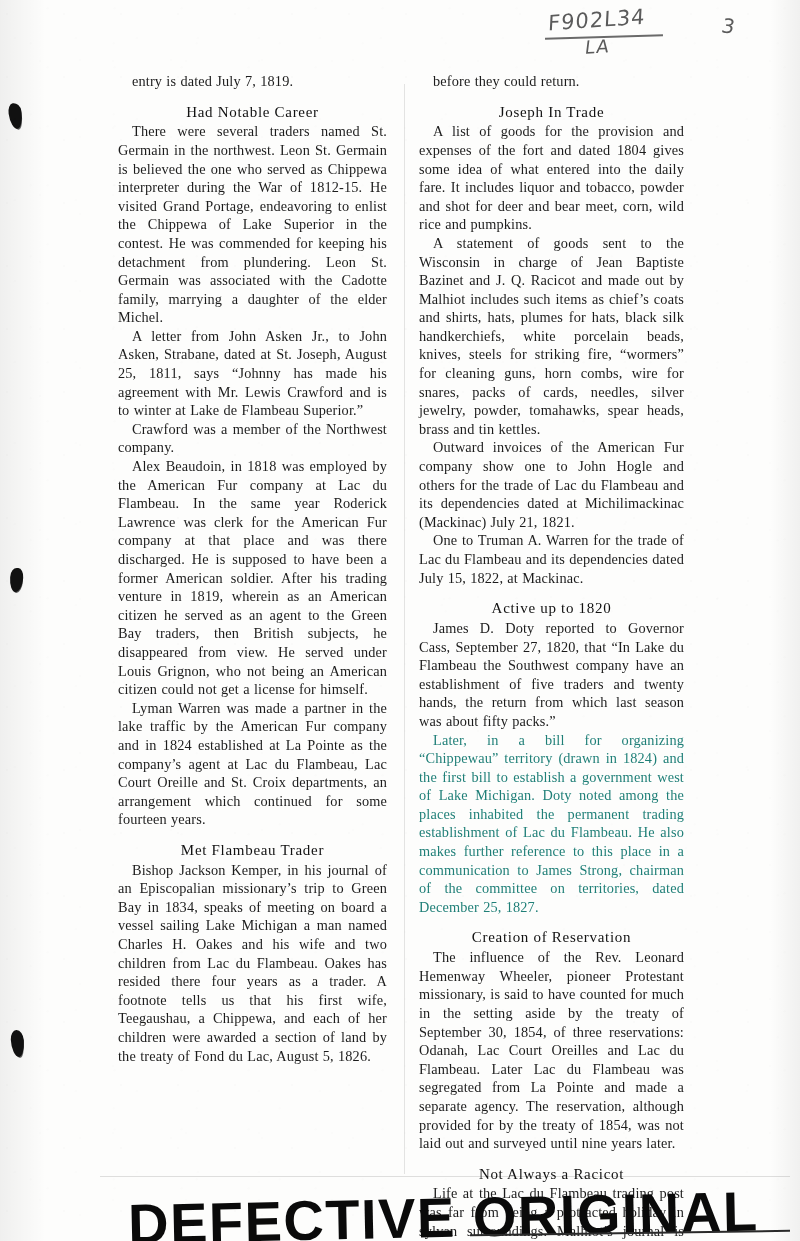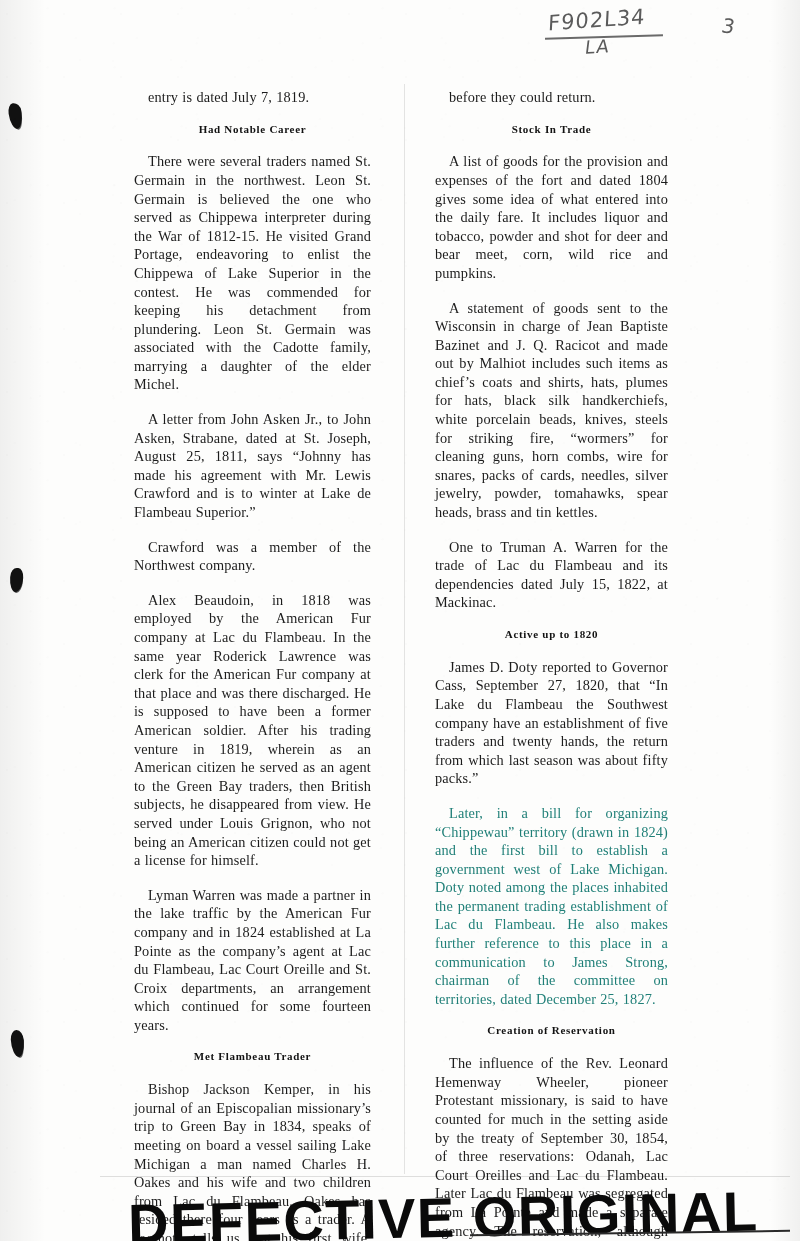--- a/index.html
+++ b/index.html
@@ -119,30 +119,30 @@
     left: 404px;
     top: 84px;
     width: 1px;
     height: 1090px;
     background: rgba(0,0,0,0.10);
   }
 
   
   .headline {
     font-family: "Liberation Serif", "DejaVu Serif", serif;
-    font-weight: bold;
-    font-size: 11px;
+    font-weight: normal;
+    font-size: 15px;
     text-align: center;
     letter-spacing: 0.7px;
-    margin: 4px 0 1px 0;
+    margin: 12px 0 1px 0;
     line-height: 1.25;
     color: #121212;
   }
   p.para {
-    margin: 16px;
+    margin: 0;
     font-size: 14.3px;
     line-height: 18.6px;
     text-align: justify;
     text-justify: inter-word;
     letter-spacing: 0.15px;
     text-indent: 14px;
     color: #1c1c1c;
     -webkit-hyphens: none;
     hyphens: none;
     word-spacing: 0.5px;
@@ -211,23 +211,24 @@
         <p class="para">There were several traders named St. Germain in the northwest. Leon St. Germain is believed the one who served as Chippewa interpreter during the War of 1812-15. He visited Grand Portage, endeavoring to enlist the Chippewa of Lake Superior in the contest. He was commended for keeping his detachment from plundering. Leon St. Germain was associated with the Cadotte family, marrying a daughter of the elder Michel.</p>
         <p class="para">A letter from John Asken Jr., to John Asken, Strabane, dated at St. Joseph, August 25, 1811, says “Johnny has made his agreement with Mr. Lewis Crawford and is to winter at Lake de Flambeau Superior.”</p>
         <p class="para">Crawford was a member of the Northwest company.</p>
         <p class="para">Alex Beaudoin, in 1818 was employed by the American Fur company at Lac du Flambeau. In the same year Roderick Lawrence was clerk for the American Fur company at that place and was there discharged. He is supposed to have been a former American soldier. After his trading venture in 1819, wherein as an American citizen he served as an agent to the Green Bay traders, then British subjects, he disappeared from view. He served under Louis Grignon, who not being an American citizen could not get a license for himself.</p>
         <p class="para">Lyman Warren was made a partner in the lake traffic by the American Fur company and in 1824 established at La Pointe as the company’s agent at Lac du Flambeau, Lac Court Oreille and St. Croix departments, an arrangement which continued for some fourteen years.</p>
         <h2 class="headline">Met Flambeau Trader</h2>
         <p class="para">Bishop Jackson Kemper, in his journal of an Episcopalian missionary’s trip to Green Bay in 1834, speaks of meeting on board a vessel sailing Lake Michigan a man named Charles H. Oakes and his wife and two children from Lac du Flambeau. Oakes has resided there four years as a trader. A footnote tells us that his first wife, Teegaushau, a Chippewa, and each of her children were awarded a section of land by the treaty of Fond du Lac, August 5, 1826.</p>
       </div>
     <div class="column right" id="column-right">
         <p class="para">before they could return.</p>
-        <h2 class="headline">Stock In Trade</h2>
+        <h2 class="headline">Joseph In Trade</h2>
         <p class="para">A list of goods for the provision and expenses of the fort and dated 1804 gives some idea of what entered into the daily fare. It includes liquor and tobacco, powder and shot for deer and bear meet, corn, wild rice and pumpkins.</p>
         <p class="para">A statement of goods sent to the Wisconsin in charge of Jean Baptiste Bazinet and J. Q. Racicot and made out by Malhiot includes such items as chief’s coats and shirts, hats, plumes for hats, black silk handkerchiefs, white porcelain beads, knives, steels for striking fire, “wormers” for cleaning guns, horn combs, wire for snares, packs of cards, needles, silver jewelry, powder, tomahawks, spear heads, brass and tin kettles.</p>
+        <p class="para">Outward invoices of the American Fur company show one to John Hogle and others for the trade of Lac du Flambeau and its dependencies dated at Michilimackinac (Mackinac) July 21, 1821.</p>
         <p class="para">One to Truman A. Warren for the trade of Lac du Flambeau and its dependencies dated July 15, 1822, at Mackinac.</p>
         <h2 class="headline">Active up to 1820</h2>
         <p class="para">James D. Doty reported to Governor Cass, September 27, 1820, that “In Lake du Flambeau the Southwest company have an establishment of five traders and twenty hands, the return from which last season was about fifty packs.”</p>
         <p class="para faded">Later, in a bill for organizing “Chippewau” territory (drawn in 1824) and the first bill to establish a government west of Lake Michigan. Doty noted among the places inhabited the permanent trading establishment of Lac du Flambeau. He also makes further reference to this place in a communication to James Strong, chairman of the committee on territories, dated December 25, 1827.</p>
         <h2 class="headline">Creation of Reservation</h2>
         <p class="para">The influence of the Rev. Leonard Hemenway Wheeler, pioneer Protestant missionary, is said to have counted for much in the setting aside by the treaty of September 30, 1854, of three reservations: Odanah, Lac Court Oreilles and Lac du Flambeau. Later Lac du Flambeau was segregated from La Pointe and made a separate agency. The reservation, although provided for by the treaty of 1854, was not laid out and surveyed until nine years later.</p>
         <h2 class="headline">Not Always a Racicot</h2>
         <p class="para">Life at the Lac du Flambeau trading post was far from being a protracted holiday in sylvan surroundings. Malhiot’s journal is punctured with outbursts of disgust and impatience. He says in one of them:</p>
         <p class="para">“The heat is excessive, such as we</p>
       </div>

